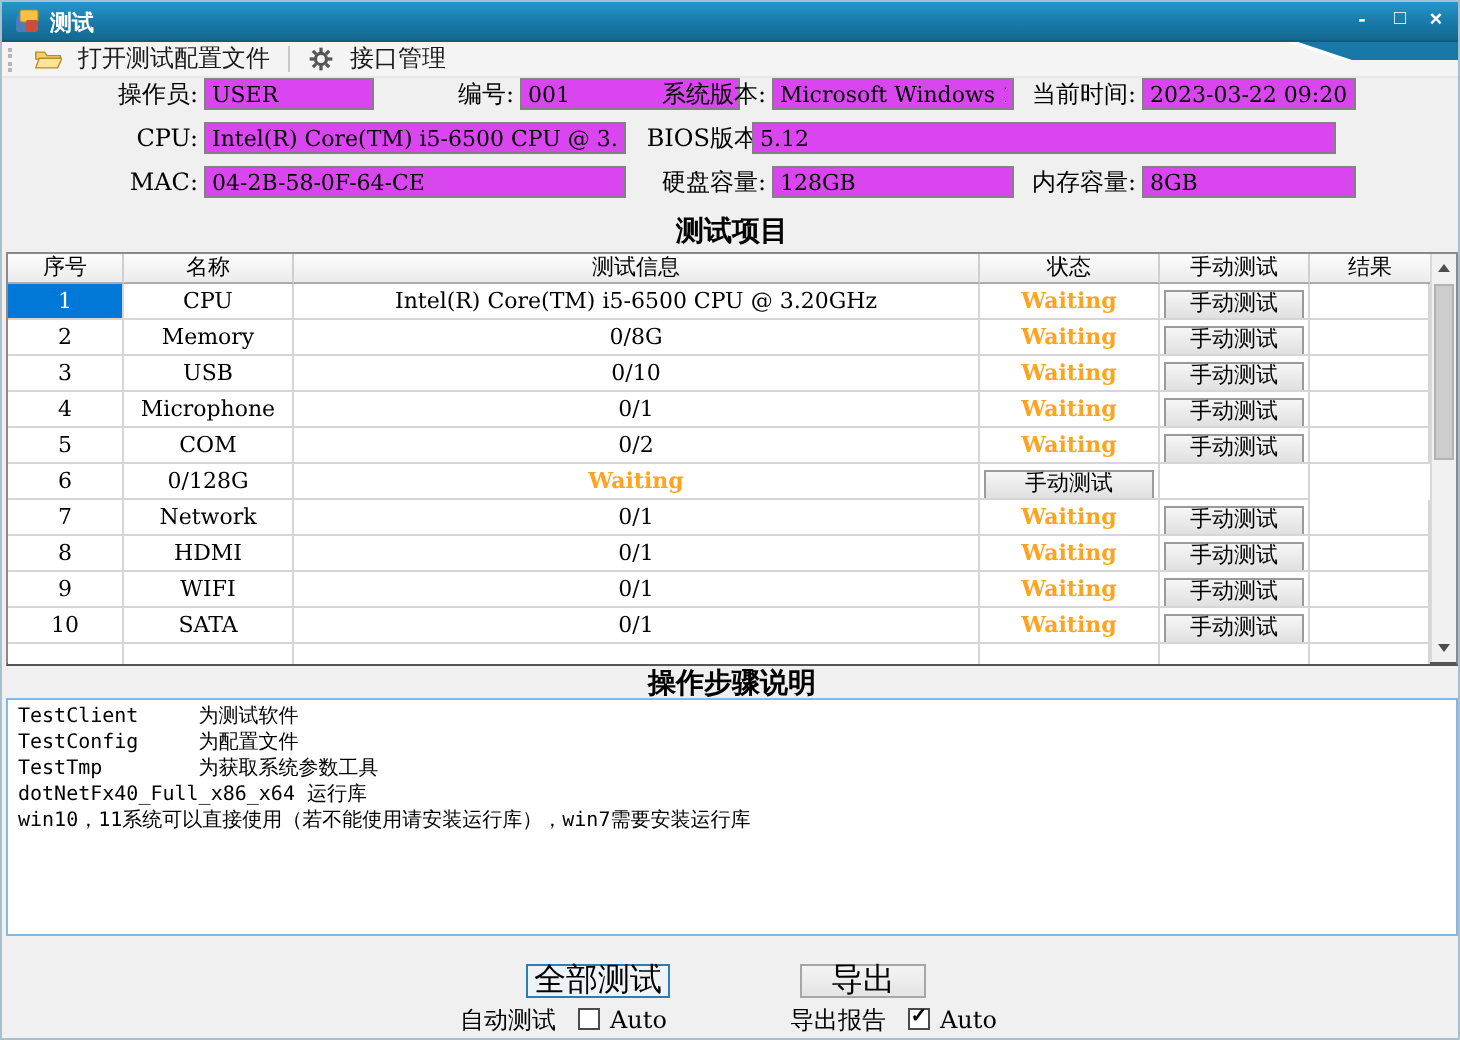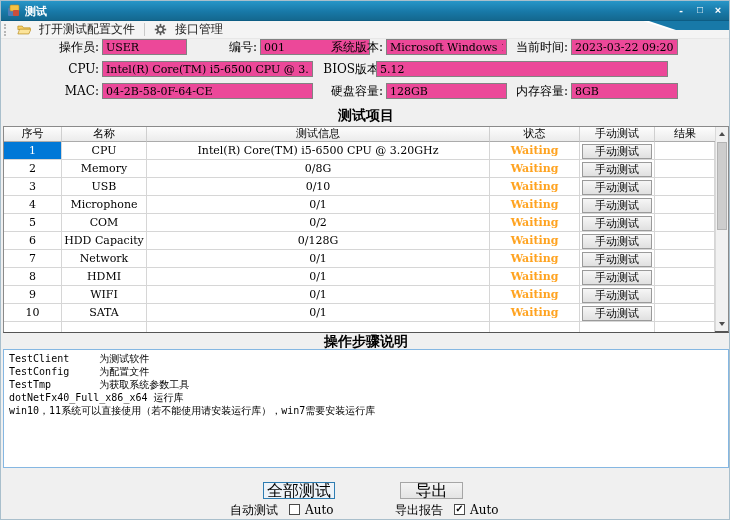--- a/index.html
+++ b/index.html
@@ -27,21 +27,21 @@
   
   .toolbar { position:absolute; left:0; top:20px; width:730px; height:18px;
     background:#f4f4f4; border-bottom:1px solid #e7e7e7; display:flex; align-items:center; }
   .grip { width:0; height:12px; border-left:2px dotted #b7b7b7; margin:0 5px 0 3px; }
   .tool-item { display:flex; align-items:center; gap:8px; padding:0 6px; height:16px; cursor:pointer; }
   .tool-item span.lbl { font-size:12px; color:#1a1a1a; }
   .tool-sep { width:0; height:13px; border-left:1px solid #c9c9c9; margin:0 3px; }
   
   .flabel { position:absolute; height:16px; line-height:16px; font-size:12px; color:#000000;
     text-align:right; font-family:"DejaVu Serif", serif; }
-  .finput { position:absolute; height:16px; background:#ec4899; border:1px solid #828282;
+  .finput { position:absolute; height:16px; background:#d946ef; border:1px solid #828282;
     font-family:"DejaVu Serif", serif; font-size:11px; line-height:14px; padding:0 3px;
     color:#000; overflow:hidden; white-space:nowrap; }
   
   .section-title { position:absolute; left:0; width:730px; text-align:center;
     font-family:"DejaVu Serif", serif; font-weight:bold; font-size:14px; color:#000; }
   
   .grid { position:absolute; left:2px; top:125px; width:726px; height:207px;
     background:#ef4444; border:1px solid #8a8a8a; border-bottom:2px solid #555; }
   .ghead { position:absolute; left:0; top:0; width:711px; height:15px; display:grid;
     grid-template-columns:58px 85px 343px 90px 75px 60px; }
@@ -201,21 +201,20 @@
       <div class="trow">
         <div class="tcell c-no">5</div>
         <div class="tcell c-name">COM</div>
         <div class="tcell c-info">0/2</div>
         <div class="tcell c-status">Waiting</div>
         <div class="tcell c-btn"><button class="manual-btn">手动测试</button></div>
         <div class="tcell c-result"></div>
       </div>
       <div class="trow">
         <div class="tcell c-no">6</div>
-        <div class="tcell c-name">HDD Capacity</div>
         <div class="tcell c-info">0/128G</div>
         <div class="tcell c-status">Waiting</div>
         <div class="tcell c-btn"><button class="manual-btn">手动测试</button></div>
         <div class="tcell c-result"></div>
       </div>
       <div class="trow">
         <div class="tcell c-no">7</div>
         <div class="tcell c-name">Network</div>
         <div class="tcell c-info">0/1</div>
         <div class="tcell c-status">Waiting</div>

